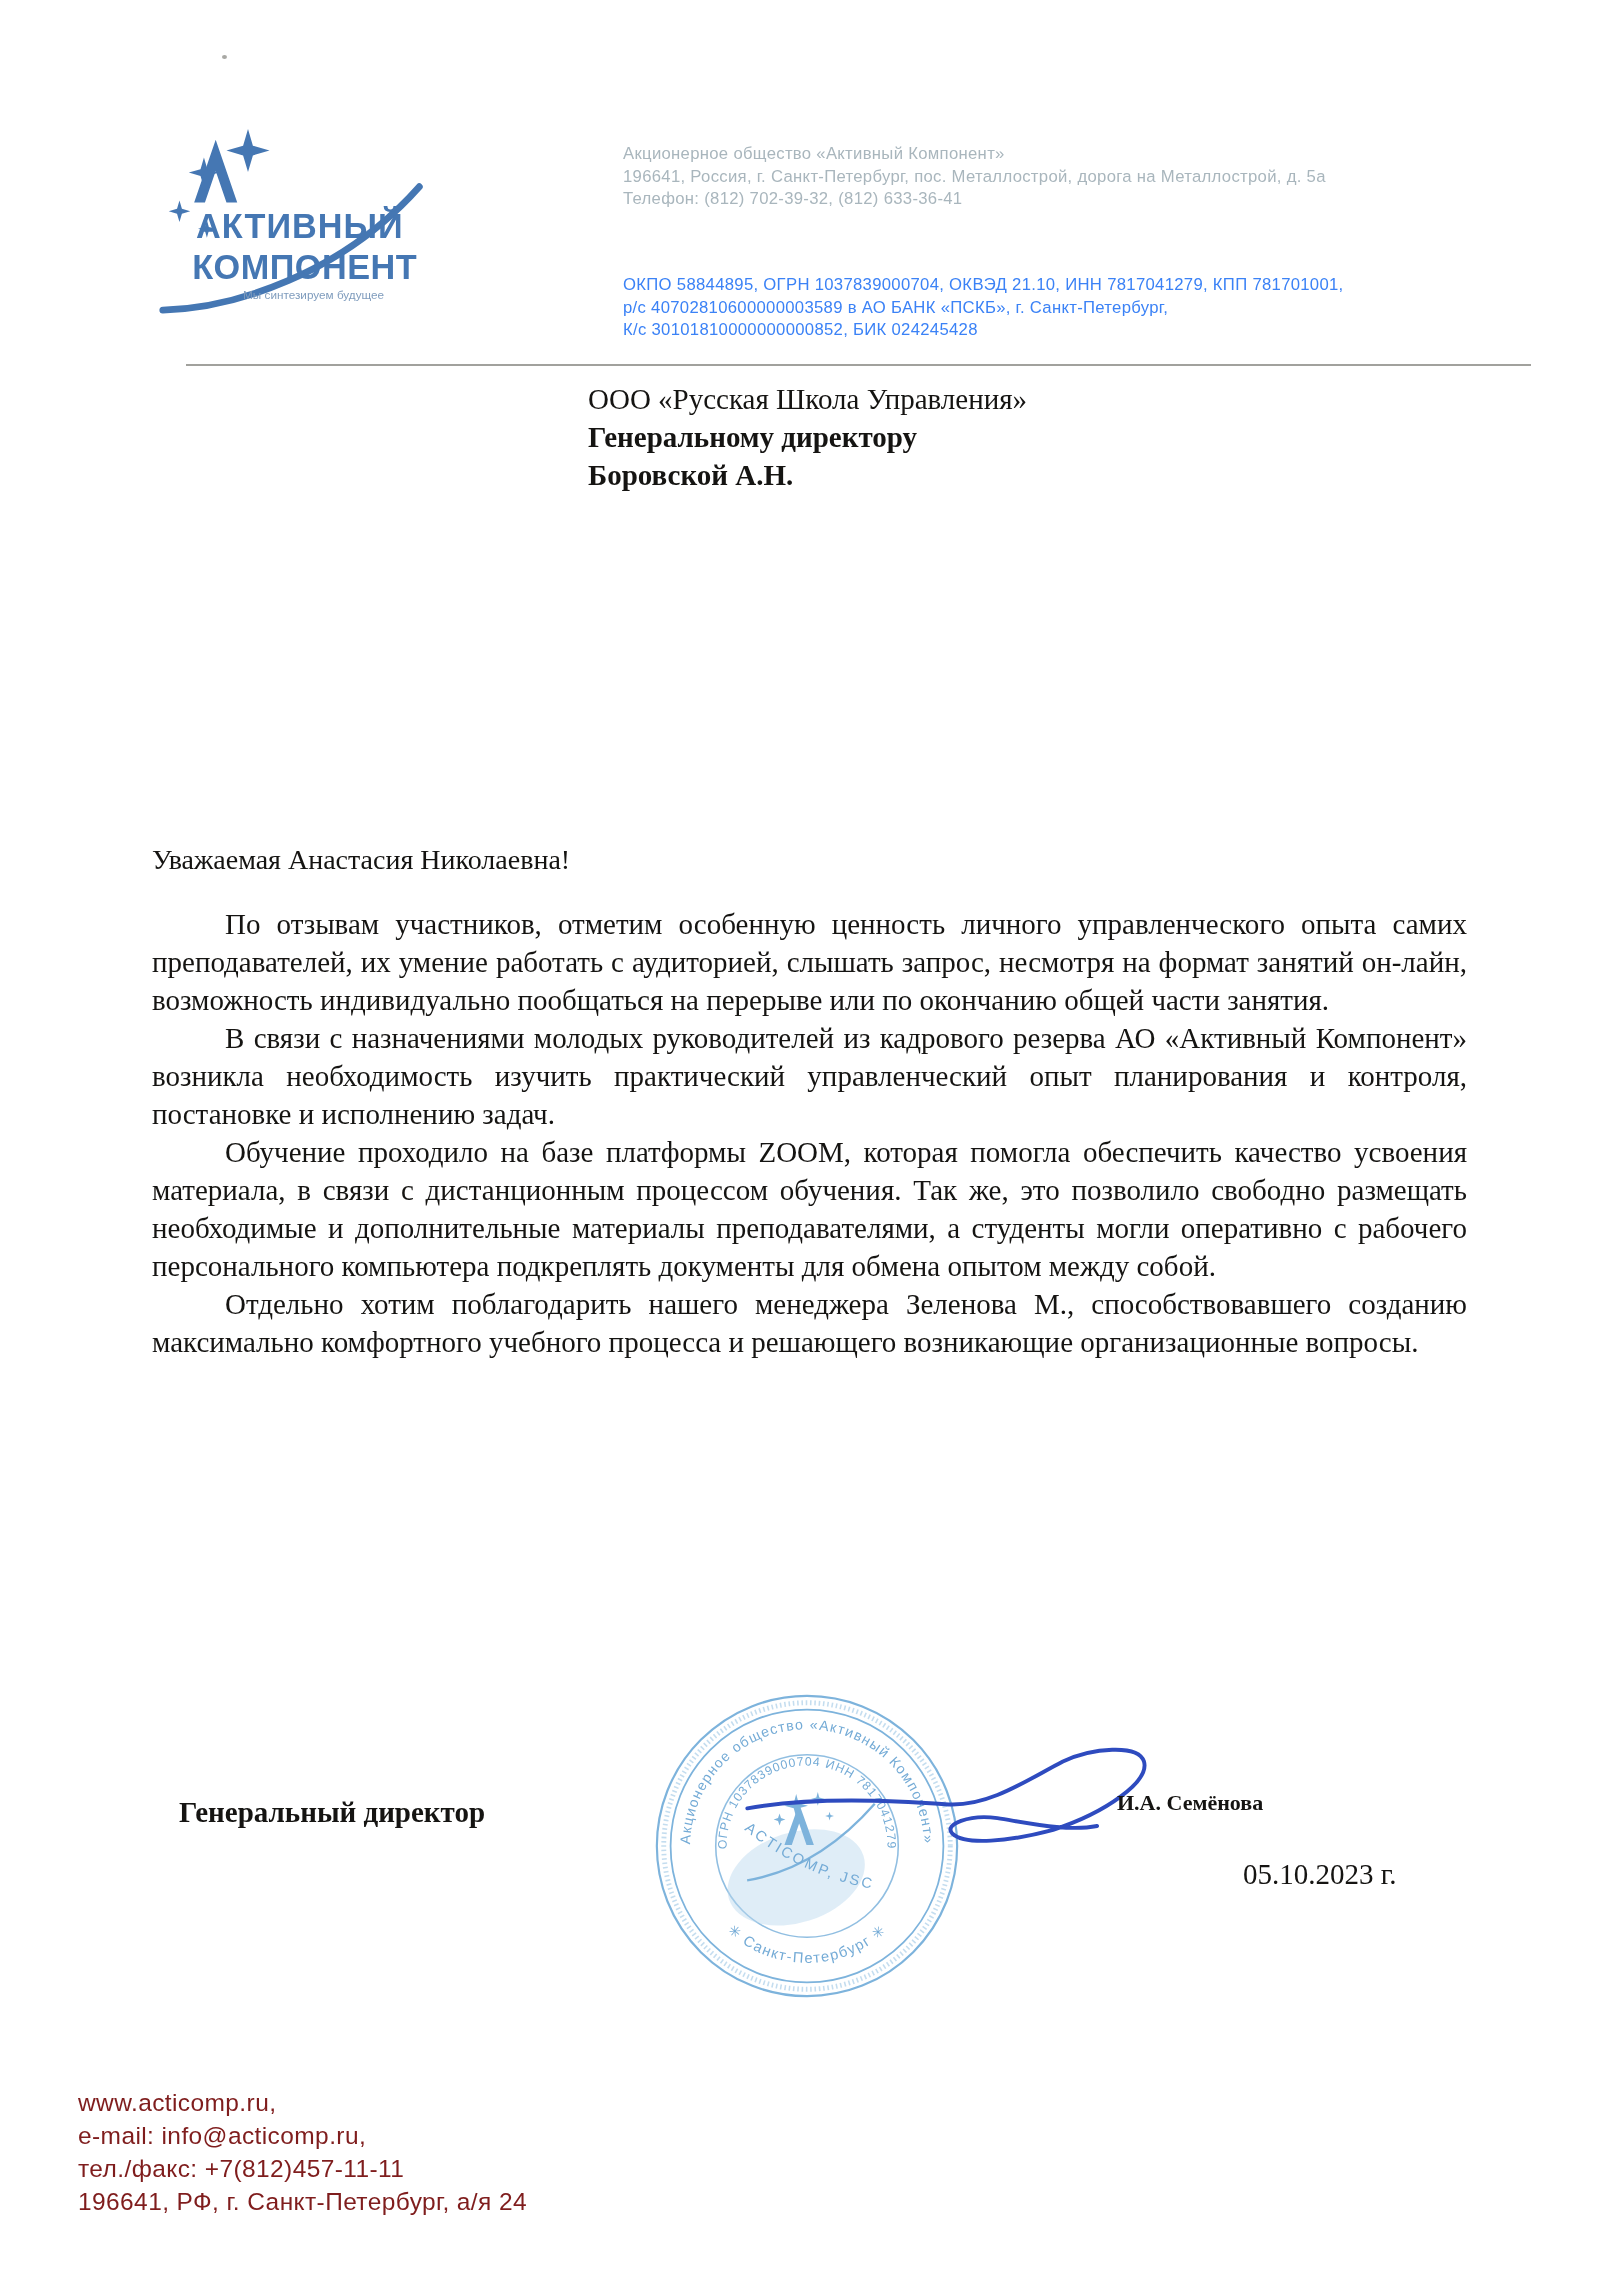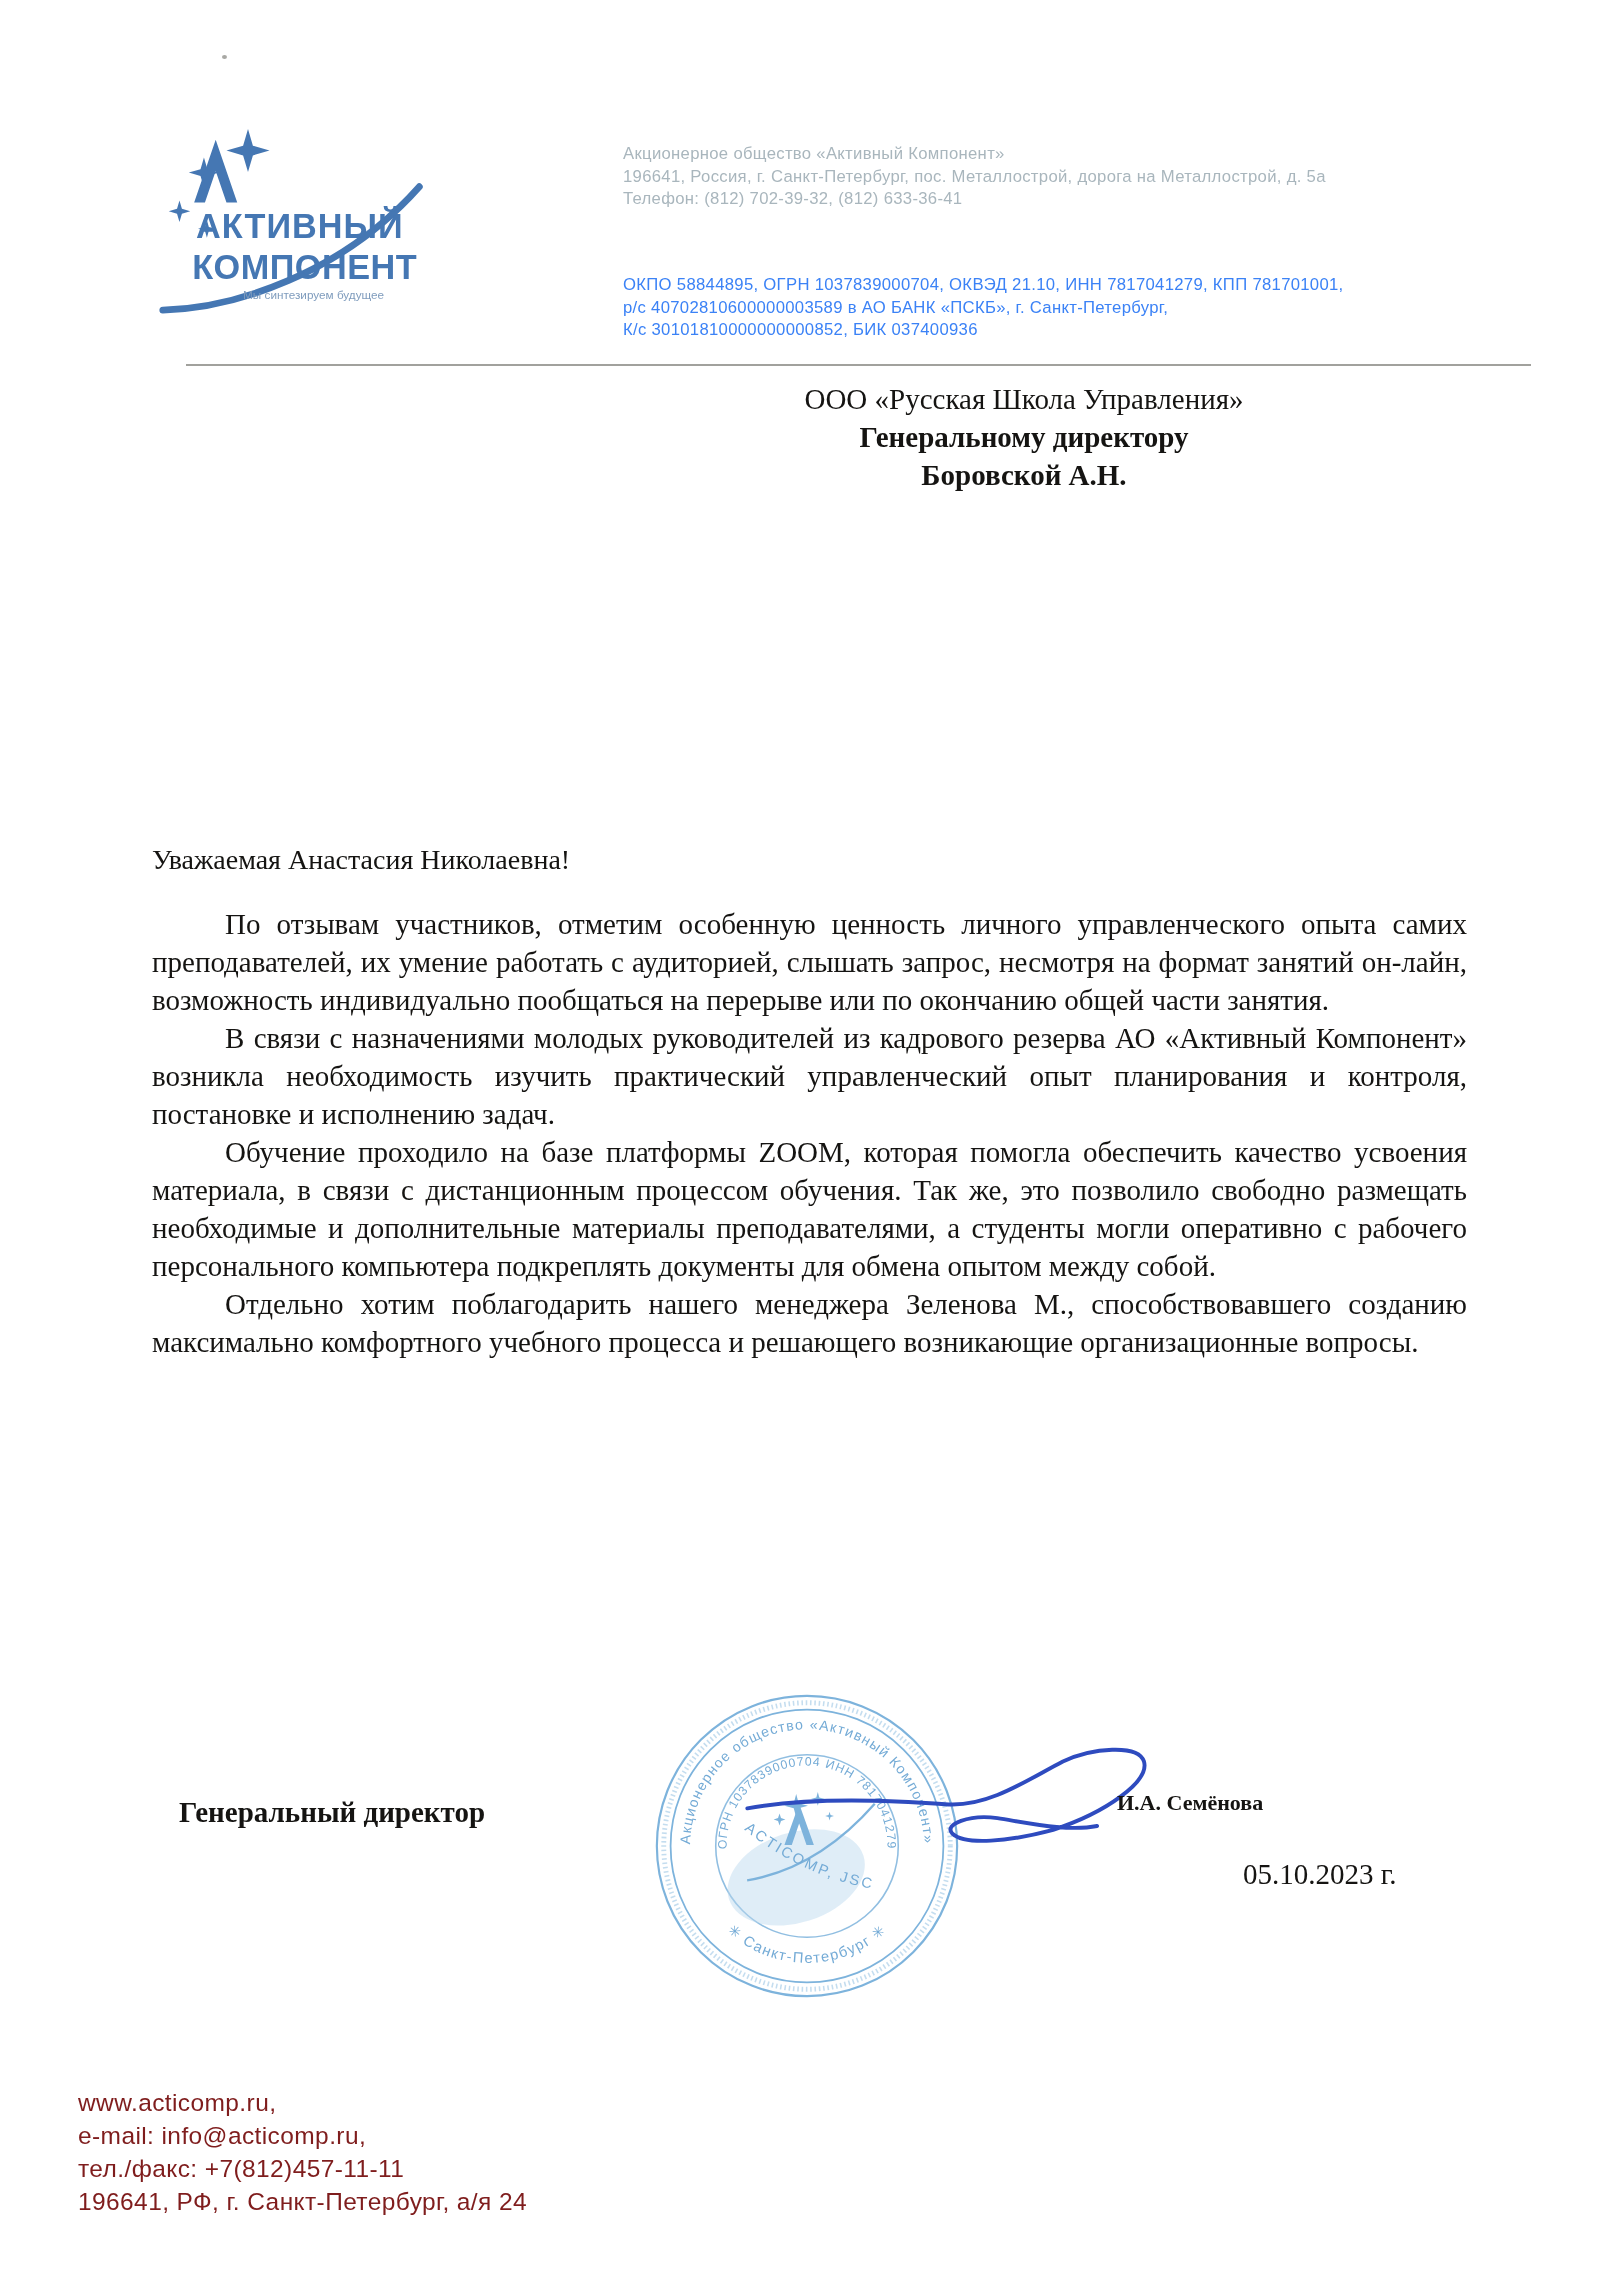--- a/index.html
+++ b/index.html
@@ -22,21 +22,21 @@
     font-size:16.7px;line-height:22.5px;
     color:#a9b6bd;letter-spacing:0.3px;
   }
   .info-1{top:143px;}
   .info-2{top:254px;color:#3b82f6;margin-top:20px;}
   
   .rule{left:186px;top:364px;width:1345px;height:2px;background:#54544c;opacity:.55;}
   
   .recipient{
     left:588px;top:380px;width:872px;
-    text-align:center;font-size:29px;line-height:38px;
+    text-align:left;font-size:29px;line-height:38px;
   }
   .recipient .b{font-weight:bold;}
   
   .subject{left:152px;top:773px;font-size:28px;}
   .greeting{left:152px;top:844px;width:1367px;font-size:28px;}
   
   .body-text{
     left:152px;top:905px;width:1315px;
     font-size:29px;line-height:38px;
     text-align:justify;
@@ -85,21 +85,21 @@
   </svg>
 
   <div class="abs info info-1">
     <div>Акционерное общество «Активный Компонент»</div>
     <div>196641, Россия, г. Санкт-Петербург, пос. Металлострой, дорога на Металлострой, д. 5а</div>
     <div>Телефон: (812) 702-39-32, (812) 633-36-41</div>
   </div>
   <div class="abs info info-2">
     <div>ОКПО 58844895, ОГРН 1037839000704, ОКВЭД 21.10, ИНН 7817041279, КПП 781701001,</div>
     <div>р/с 40702810600000003589 в АО БАНК «ПСКБ», г. Санкт-Петербург,</div>
-    <div>К/с 30101810000000000852, БИК 037400936</div>
+    <div>К/с 30101810000000000852, БИК 024245428</div>
   </div>
 
   <div class="abs rule"></div>
 
   <div class="abs recipient">
     <div>ООО «Русская Школа Управления»</div>
     <div class="b">Генеральному директору</div>
     <div class="b">Боровской А.Н.</div>
   </div>
 

